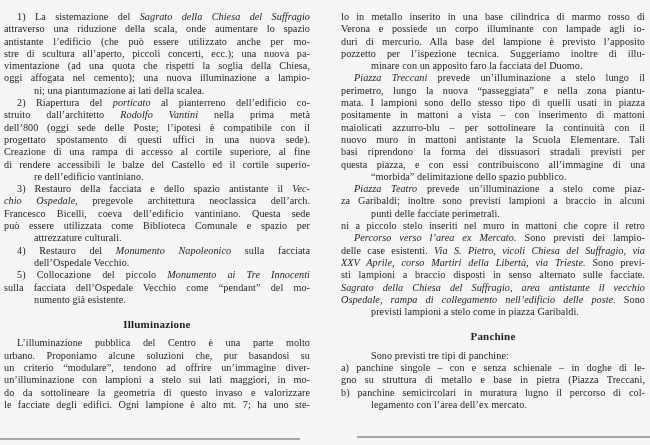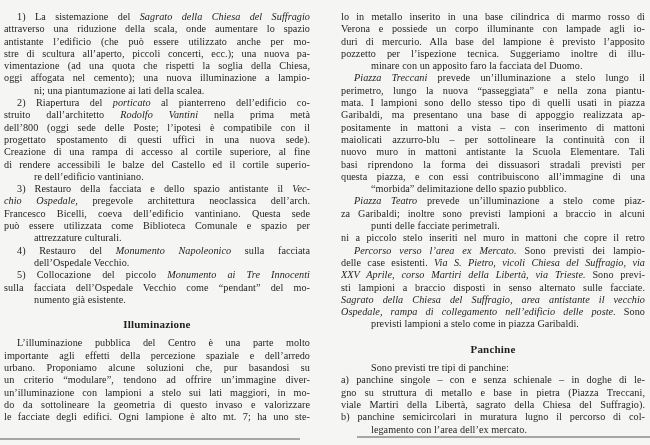--- a/index.html
+++ b/index.html
@@ -81,41 +81,39 @@
         <div class="line last"><span>dell’Ospedale Vecchio.</span></div>
       </div>
       <div class="paragraph">
         <div class="line indent"><span>5) Collocazione del piccolo </span><em>Monumento ai Tre Innocenti</em></div>
         <div class="line"><span>sulla facciata dell’Ospedale Vecchio come “pendant” del mo-</span></div>
         <div class="line last"><span>numento già esistente.</span></div>
       </div>
       <div class="heading">Illuminazione</div>
       <div class="paragraph">
         <div class="line indent"><span>L’illuminazione pubblica del Centro è una parte molto</span></div>
-        <div class="line"><span>importante agli effetti della percezione spaziale e dell’arredo</span></div>
         <div class="line"><span>urbano. Proponiamo alcune soluzioni che, pur basandosi su</span></div>
         <div class="line"><span>un criterio “modulare”, tendono ad offrire un’immagine diver-</span></div>
         <div class="line"><span>un’illuminazione con lampioni a stelo sui lati maggiori, in mo-</span></div>
         <div class="line"><span>do da sottolineare la geometria di questo invaso e valorizzare</span></div>
         <div class="line"><span>le facciate degli edifici. Ogni lampione è alto mt. 7; ha uno ste-</span></div>
       </div>
     </div>
   <div class="column" id="col-1">
       <div class="paragraph">
         <div class="line"><span>lo in metallo inserito in una base cilindrica di marmo rosso di</span></div>
         <div class="line"><span>Verona e possiede un corpo illuminante con lampade agli io-</span></div>
         <div class="line"><span>duri di mercurio. Alla base del lampione è previsto l’apposito</span></div>
         <div class="line"><span>pozzetto per l’ispezione tecnica. Suggeriamo inoltre di illu-</span></div>
         <div class="line last"><span>minare con un apposito faro la facciata del Duomo.</span></div>
       </div>
       <div class="paragraph">
         <div class="line indent"><em>Piazza Treccani</em><span> prevede un’illuminazione a stelo lungo il</span></div>
         <div class="line"><span>perimetro, lungo la nuova “passeggiata” e nella zona piantu-</span></div>
         <div class="line"><span>mata. I lampioni sono dello stesso tipo di quelli usati in piazza</span></div>
-        <div class="line"><span>Garibaldi, ma presentano una base di appoggio realizzata ap-</span></div>
         <div class="line"><span>positamente in mattoni a vista – con inserimento di mattoni</span></div>
         <div class="line"><span>maiolicati azzurro-blu – per sottolineare la continuità con il</span></div>
         <div class="line"><span>nuovo muro in mattoni antistante la Scuola Elementare. Tali</span></div>
         <div class="line"><span>basi riprendono la forma dei dissuasori stradali previsti per</span></div>
         <div class="line"><span>questa piazza, e con essi contribuiscono all’immagine di una</span></div>
         <div class="line last"><span>“morbida” delimitazione dello spazio pubblico.</span></div>
       </div>
       <div class="paragraph">
         <div class="line indent"><em>Piazza Teatro</em><span> prevede un’illuminazione a stelo come piaz-</span></div>
         <div class="line"><span>za Garibaldi; inoltre sono previsti lampioni a braccio in alcuni</span></div>
@@ -129,20 +127,19 @@
         <div class="line"><span>sti lampioni a braccio disposti in senso alternato sulle facciate.</span></div>
         <div class="line"><em>Sagrato della Chiesa del Suffragio, area antistante il vecchio</em></div>
         <div class="line"><em>Ospedale, rampa di collegamento nell’edificio delle poste.</em><span> Sono</span></div>
         <div class="line last"><span>previsti lampioni a stelo come in piazza Garibaldi.</span></div>
       </div>
       <div class="heading">Panchine</div>
       <div class="paragraph">
         <div class="line indent last"><span>Sono previsti tre tipi di panchine:</span></div>
         <div class="line"><span>a) panchine singole – con e senza schienale – in doghe di le-</span></div>
         <div class="line"><span>gno su struttura di metallo e base in pietra (Piazza Treccani,</span></div>
-        <div class="line"><span>viale Martiri della Libertà, sagrato della Chiesa del Suffragio).</span></div>
         <div class="line"><span>b) panchine semicircolari in muratura lugno il percorso di col-</span></div>
         <div class="line last"><span>legamento con l’area dell’ex mercato.</span></div>
       </div>
     </div>
   <div class="rule" id="rule-left"></div>
   <div class="rule" id="rule-right"></div>
 </div>
 
 </body></html>

